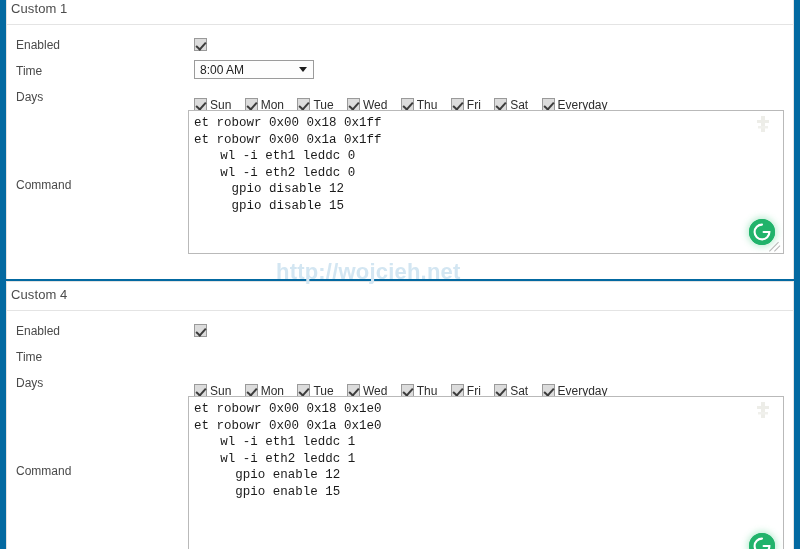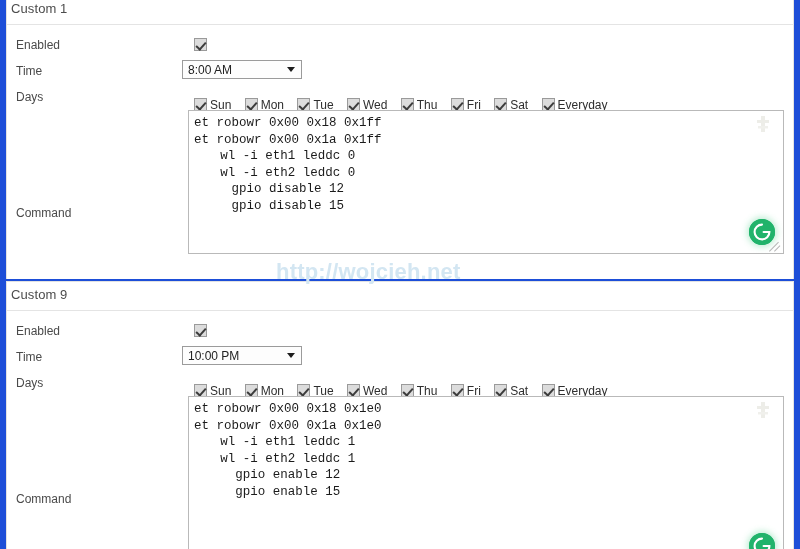--- a/index.html
+++ b/index.html
@@ -14,21 +14,21 @@
     font-size: 12px;
     color: #333333;
     overflow: hidden;
     position: relative;
   }
 
   .page {
     position: relative;
     width: 800px;
     height: 549px;
-    background: #1d4ed8;
+    background: #0369a1;
   }
 
   
   .watermark {
     position: absolute;
     left: 276px;
     top: 259px;
     font-family: "Liberation Sans", sans-serif;
     font-size: 22px;
     font-weight: bold;
@@ -127,21 +127,21 @@
 
   .enabled-box {
     position: absolute;
     left: 187px;
     top: 7px;
   }
 
   
   .select {
     position: absolute;
-    left: 175px;
+    left: 187px;
     top: 1px;
     width: 120px;
     height: 19px;
     box-sizing: border-box;
     border: 1px solid #9b9b9b;
     background: #fdfdfd;
     font-size: 12px;
     color: #2a2a2a;
     font-family: "Liberation Sans", sans-serif;
   }
@@ -180,21 +180,20 @@
   }
   .day .cb { margin-right: 3px; }
   .day-text { vertical-align: middle; }
 
   
   .cmd-label {
     position: absolute;
     left: 9px;
     font-size: 12px;
     color: #4a4a4a;
-    margin-top: 28px;
   }
   .textarea {
     position: absolute;
     left: 181px;
     width: 596px;
     box-sizing: border-box;
     border: 1px solid #b9b9b9;
     background: #ffffff;
     overflow: hidden;
   }
@@ -316,36 +315,32 @@
         <span class="resize-handle">
           <i class="rh1"></i>
             <i class="rh2"></i>
         </span>
       </div>
 
     </div>
   </div>
 
   <div class="section section-custom2">
-    <div class="section-title">Custom 9</div>
+    <div class="section-title">Custom 4</div>
     <div class="section-divider"></div>
 
     <div class="rows">
 
       <div class="row" style="top:8px;">
         <span class="row-label">Enabled</span>
         <span class="cb enabled-box" style="top:5px;"></span>
       </div>
 
       <div class="row" style="top:34px;">
         <span class="row-label">Time</span>
-        <div class="select">
-          <span class="select-value">10:00 PM</span>
-          <span class="select-arrow"></span>
-        </div>
       </div>
 
       <div class="row" style="top:60px;">
         <span class="row-label">Days</span>
         <div class="days">
           <span class="day"><span class="cb"></span><span class="day-text">Sun</span></span>
           <span class="day"><span class="cb"></span><span class="day-text">Mon</span></span>
           <span class="day"><span class="cb"></span><span class="day-text">Tue</span></span>
           <span class="day"><span class="cb"></span><span class="day-text">Wed</span></span>
           <span class="day"><span class="cb"></span><span class="day-text">Thu</span></span>

